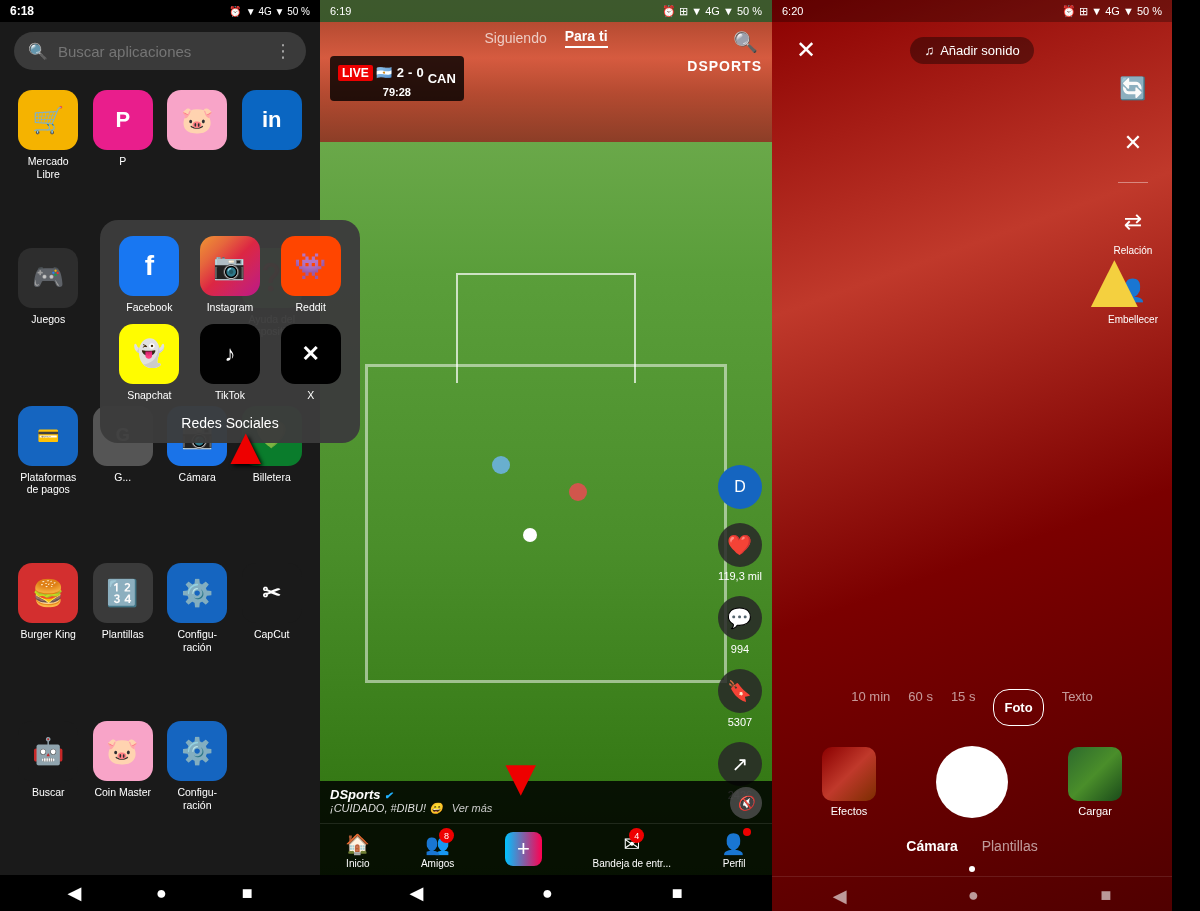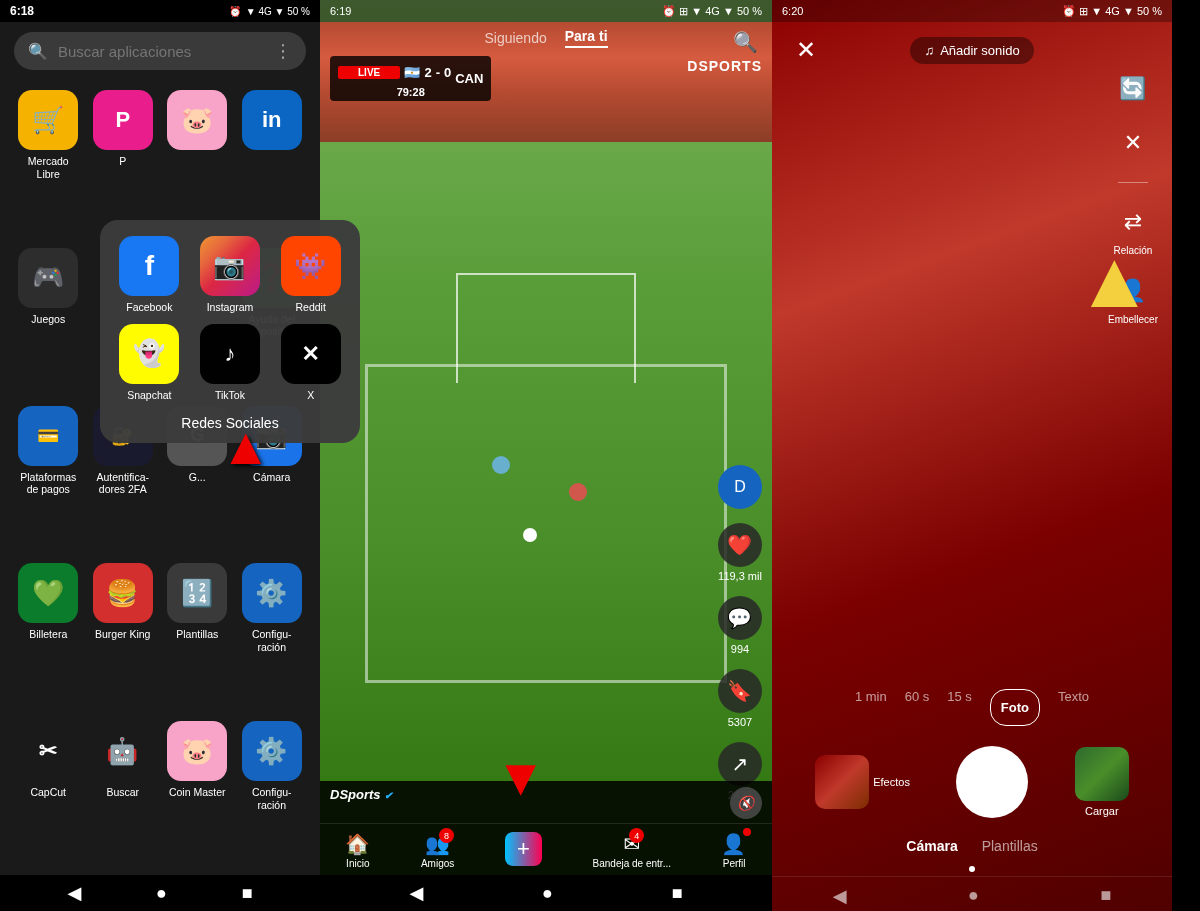--- a/index.html
+++ b/index.html
@@ -449,20 +449,21 @@
       padding: 10px 10px;
     }
     .camera-controls {
       display: flex;
       align-items: center;
       justify-content: space-around;
       padding: 10px 20px 16px;
     }
     .effects-btn {
       display: flex;
+      flex-direction: column;
       align-items: center;
       gap: 4px;
     }
     .effects-thumb {
       width: 54px; height: 54px;
       border-radius: 10px;
       overflow: hidden;
       background: #555;
     }
     .effects-thumb-inner {
@@ -572,24 +573,20 @@
     <div class="app-item">
       <div class="app-icon" style="background:#4caf50;">❓</div>
       <span class="app-label">Ayuda del<br>dispositivo</span>
     </div>
 
     <div class="app-item">
       <div class="app-icon" style="background:#1565c0;font-size:18px;">💳</div>
       <span class="app-label">Plataformas<br>de pagos</span>
     </div>
     <div class="app-item">
-      <div class="app-icon" style="background:#1a1a2e;font-size:18px;">🔐</div>
-      <span class="app-label">Autentifica-<br>dores 2FA</span>
-    </div>
-    <div class="app-item">
       <div class="app-icon" style="background:#555;font-size:18px;">G</div>
       <span class="app-label">G...</span>
     </div>
     <div class="app-item">
       <div class="app-icon" style="background:#1a73e8;">📷</div>
       <span class="app-label">Cámara</span>
     </div>
 
     <div class="app-item">
       <div class="app-icon" style="background:#0a7c2c;">💚</div>
@@ -684,21 +681,21 @@
   <div class="tiktok-header">
     <div class="tiktok-header-tabs">
       <span class="tiktok-tab">Siguiendo</span>
       <span class="tiktok-tab active">Para ti</span>
     </div>
     <span class="tiktok-search-icon">🔍</span>
   </div>
 
   <div class="score-box">
     <div class="score-flags">
-      <span style="background:#e00;color:#fff;font-size:10px;font-weight:bold;padding:1px 20px;border-radius:2px;">LIVE</span>
+      <span style="background:#e00;color:#fff;font-size:12px;font-weight:bold;padding:1px 4px;border-radius:2px;">LIVE</span>
       <span>🇦🇷</span>
       <span>2</span>
       <span>-</span>
       <span>0</span>
       <span style="color:#fff;font-weight:bold;font-size:13px;margin-top:12px;">CAN</span>
     </div>
     <span class="score-time">79:28</span>
   </div>
 
   <div class="dsports-logo">DSPORTS</div>
@@ -727,20 +724,24 @@
 
   <div class="arrow-down2">▼</div>
 
   <div class="tiktok-bottom">
     <div class="creator-row">
       <div class="creator-info">
         <div class="creator-name">
           <span>DSports</span>
           <span style="color:#20b2ff;font-size:10px;">✔</span>
         </div>
+        <div class="creator-caption">
+          <span>¡CUIDADO, #DIBU! 😄</span>
+          <span style="color:#ccc;margin-left:6px;">Ver más</span>
+        </div>
       </div>
       <div class="mute-btn">🔇</div>
     </div>
     <div class="tiktok-nav">
       <div class="tiktok-nav-item">
         <span class="tiktok-nav-icon">🏠</span>
         <span>Inicio</span>
       </div>
       <div class="tiktok-nav-item">
         <div class="nav-item-wrap">
@@ -805,21 +806,21 @@
     <div class="cam-tool">
       <div class="cam-tool-icon">👤</div>
       <div class="cam-tool-label">Embellecer</div>
     </div>
   </div>
 
   <div class="yellow-arrow">▲</div>
 
   <div class="camera-bottom">
     <div class="duration-tabs">
-      <span class="dur-tab">1 min</span>
+      <span class="dur-tab">10 min</span>
       <span class="dur-tab">60 s</span>
       <span class="dur-tab">15 s</span>
       <span class="dur-tab active">Foto</span>
       <span class="dur-tab">Texto</span>
     </div>
 
     <div class="camera-controls">
       <div class="effects-btn">
         <div class="effects-thumb">
           <div class="effects-thumb-inner"></div>

